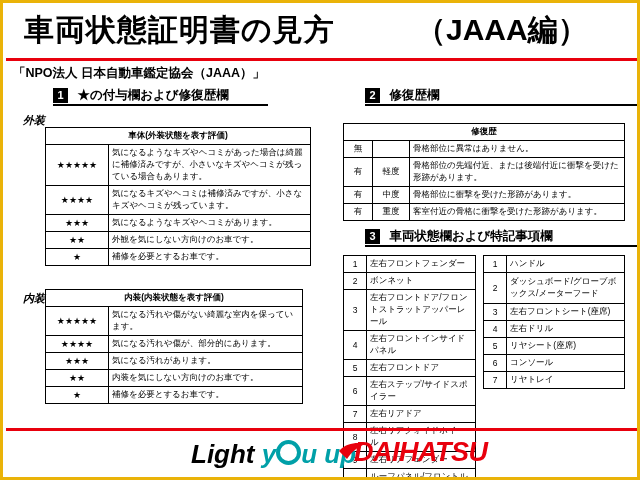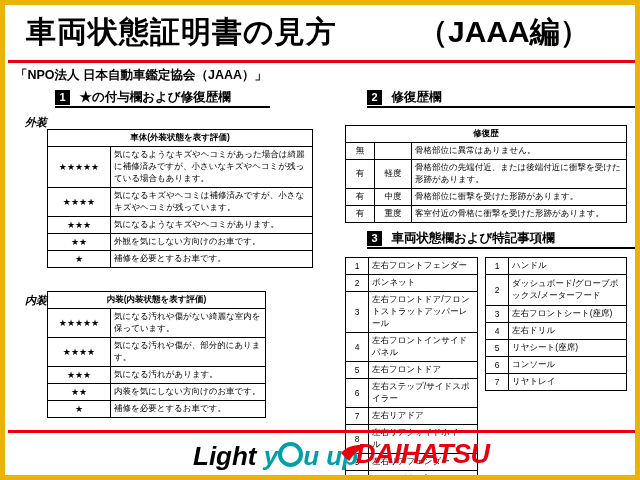--- a/index.html
+++ b/index.html
@@ -1,17 +1,17 @@
 <!DOCTYPE html>
 <html><head>
 <meta charset="utf-8">
 <style>
   html,body{margin:0;padding:0;background:#fff;}
   body{width:640px;height:480px;font-family:"Liberation Sans",sans-serif;color:#000;}
-  .page{position:relative;width:640px;height:480px;box-sizing:border-box;border:5px solid #eab308;overflow:hidden;}
+  .page{position:relative;width:640px;height:480px;box-sizing:border-box;border:3px solid #eab308;overflow:hidden;}
 
   
   .header{position:absolute;left:3px;top:3px;width:634px;height:52px;}
   .header-title{position:absolute;left:18px;top:4px;font-size:30px;font-weight:bold;letter-spacing:1px;white-space:nowrap;}
   .header-sub{position:absolute;left:410px;top:4px;font-size:30px;font-weight:bold;white-space:nowrap;}
   .header-rule{position:absolute;left:3px;top:55px;width:634px;height:3px;background:#e8000d;}
 
   .assoc{position:absolute;left:10px;top:62px;font-size:12.5px;font-weight:bold;white-space:nowrap;}
 
   
@@ -87,21 +87,21 @@
     </tr>
     <tr>
       <td class="stars">★</td>
       <td>補修を必要とするお車です。</td>
     </tr>
   </tbody>
     </table>
 
   <div class="label-sm" style="left:20px;top:288px;">内装</div>
 
-  <table style="left:42px;top:286px;width:219px;border-radius:16px;">
+  <table style="left:42px;top:286px;width:258px;border-radius:16px;">
     <tbody>
         <tr>
       <td class="hdr" colspan="2">内装(内装状態を表す評価)</td>
     </tr>
     <tr>
       <td class="stars" style="width:56px;">★★★★★</td>
       <td>気になる汚れや傷がない綺麗な室内を保っています。</td>
     </tr>
     <tr>
       <td class="stars">★★★★</td>

